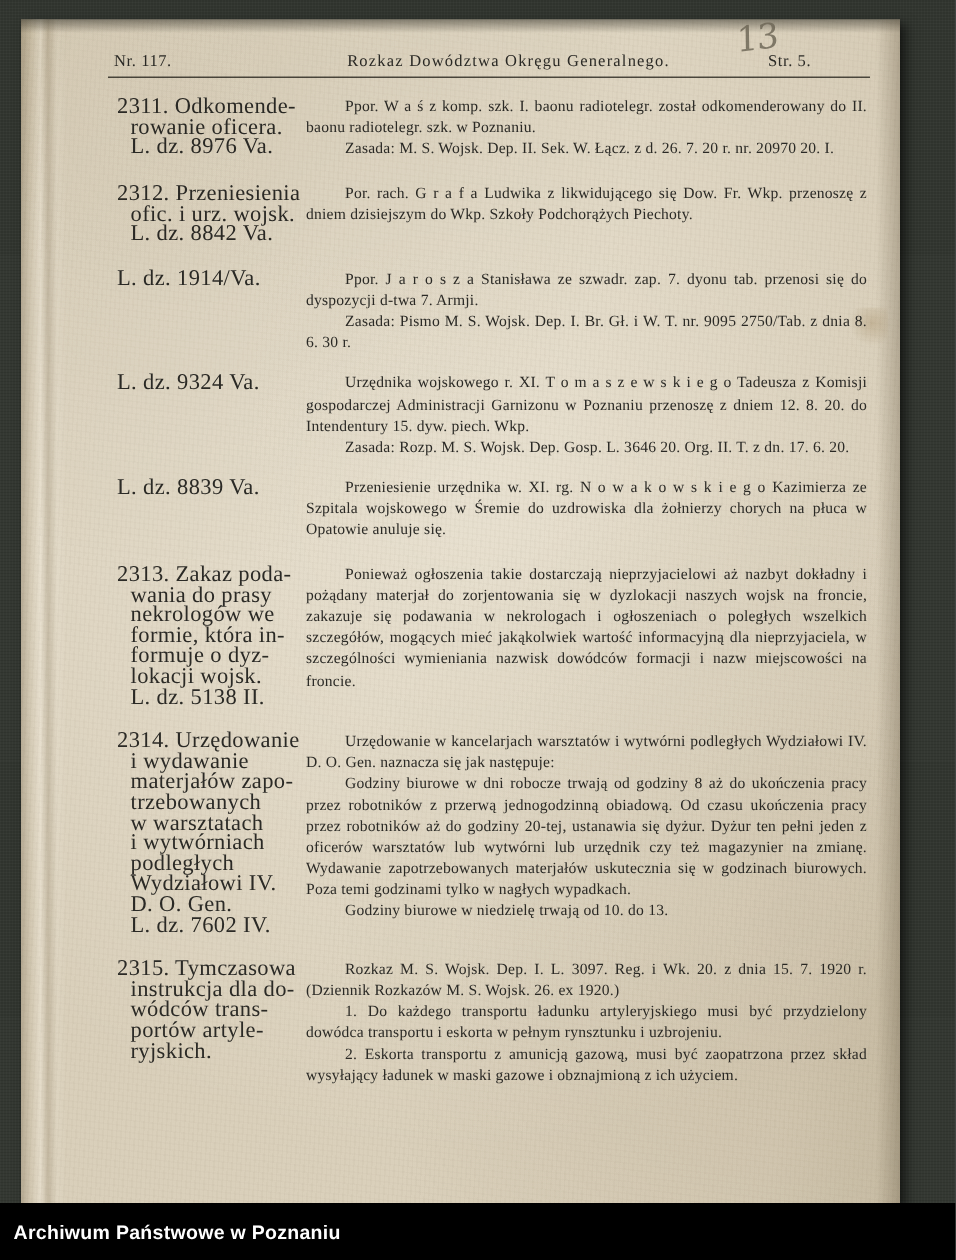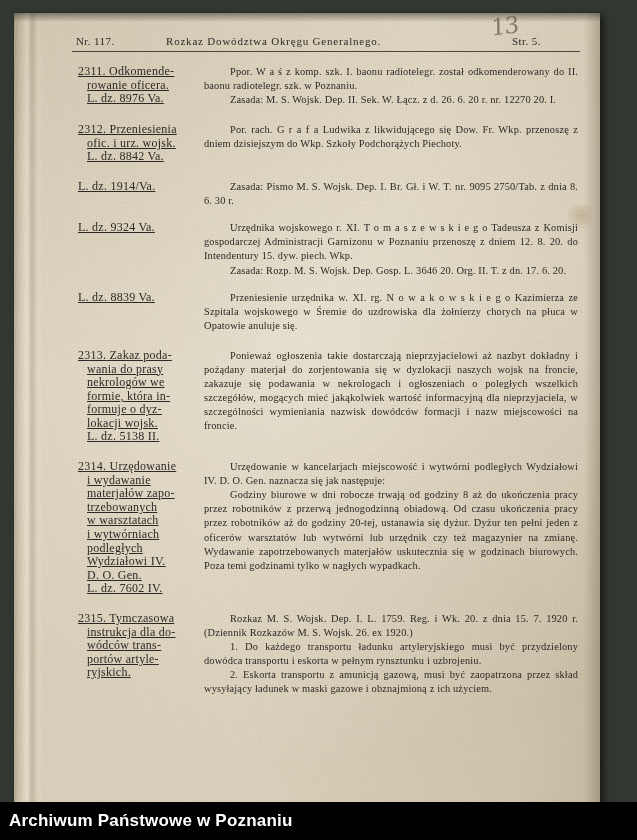--- a/index.html
+++ b/index.html
@@ -101,21 +101,21 @@
     display: flex;
     align-items: baseline;
     justify-content: space-between;
     font-size: 11px;
     letter-spacing: .4px;
     padding: 0 4px 4px 4px;
     border-bottom: 1.3px solid #4a463c;
     position: relative;
   }
   .runhead .rh-left  { width: 90px; }
-  .runhead .rh-mid   { flex: 1; text-align: left; letter-spacing: .8px; }
+  .runhead .rh-mid   { flex: 1; text-align: center; letter-spacing: .8px; }
   .runhead .rh-right { width: 64px; text-align: left; }
 
   
   #folio {
     position: absolute;
     right: 62px;
     top: -22px;
     font-family: "DejaVu Serif", serif;
     font-size: 23px;
     color: #6d6656;
@@ -129,27 +129,26 @@
     display: flex;
     align-items: flex-start;
     margin-top: 16px;
   }
   .entry.tight { margin-top: 13px; }
   .entry.gap   { }
 
   .sidenote {
     width: 132px;
     flex: 0 0 132px;
-    font-size: 12px;
+    font-size: 15px;
     line-height: 13.6px;
     letter-spacing: .25px;
     text-align: left;
     padding-left: 6px;
     box-sizing: border-box;
-    text-decoration: underline;
   }
   .sidenote .ln { display: block; white-space: nowrap; }
   .sidenote .ln.ind { padding-left: 9px; }
 
   .body {
     flex: 1;
     font-size: 10.4px;
     line-height: 14.1px;
     text-align: justify;
     letter-spacing: .15px;
@@ -165,21 +164,21 @@
     bottom: 0;
     width: 100%;
     height: 38px;
     background: #000;
     display: flex;
     align-items: center;
   }
   #banner span {
     font-family: "Liberation Sans", sans-serif;
     font-weight: bold;
-    font-size: 17px;
+    font-size: 13px;
     color: #ffffff;
     padding-left: 9px;
     letter-spacing: .2px;
   }
 </style>
 </head>
 <body>
 
 <div id="scan">
 
@@ -200,38 +199,39 @@
 
       <div id="entries">
           <div class="entry tight">
             <div class="sidenote">
               <span class="ln">2311. Odkomende-</span>
               <span class="ln ind">rowanie oficera.</span>
               <span class="ln ind">L. dz. 8976 Va.</span>
             </div>
             <div class="body">
               <p class="ind">Ppor. W a ś  z komp. szk. I. baonu radiotelegr. został odkomenderowany do II. baonu radiotelegr. szk. w Poznaniu.</p>
-              <p class="ind">Zasada: M. S. Wojsk. Dep. II. Sek. W. Łącz. z d. 26. 6. 20 r. nr. 12270 20. I.</p>
+              <p class="ind">Zasada: M. S. Wojsk. Dep. II. Sek. W. Łącz. z d. 26. 7. 20 r. nr. 20970 20. I.</p>
             </div>
           </div>
           <div class="entry gap">
             <div class="sidenote">
               <span class="ln">2312. Przeniesienia</span>
               <span class="ln ind">ofic. i urz. wojsk.</span>
               <span class="ln ind">L. dz. 8842 Va.</span>
             </div>
             <div class="body">
               <p class="ind">Por. rach. G r a f a  Ludwika z likwidującego się Dow. Fr. Wkp. przenoszę z dniem dzisiejszym do Wkp. Szkoły Podchorążych Piechoty.</p>
             </div>
           </div>
           <div class="entry gap">
             <div class="sidenote">
               <span class="ln">L. dz. 1914/Va.</span>
             </div>
             <div class="body">
+              <p class="ind">Ppor.  J a r o s z a  Stanisława ze szwadr. zap. 7. dyonu tab. przenosi się do dyspozycji d-twa 7. Armji.</p>
               <p class="ind">Zasada: Pismo M. S. Wojsk. Dep. I. Br. Gł. i W. T. nr. 9095 2750/Tab. z dnia 8. 6. 30 r.</p>
             </div>
           </div>
           <div class="entry tight">
             <div class="sidenote">
               <span class="ln">L. dz. 9324 Va.</span>
             </div>
             <div class="body">
               <p class="ind">Urzędnika wojskowego r. XI.  T o m a s z e w s k i e g o  Tadeusza z Komisji gospodarczej Administracji Garnizonu w Poznaniu przenoszę z dniem 12. 8. 20. do Intendentury 15. dyw. piech. Wkp.</p>
               <p class="ind">Zasada: Rozp. M. S. Wojsk. Dep. Gosp. L. 3646 20. Org. II. T. z dn. 17. 6. 20.</p>
@@ -266,34 +266,35 @@
               <span class="ln ind">materjałów zapo-</span>
               <span class="ln ind">trzebowanych</span>
               <span class="ln ind">w warsztatach</span>
               <span class="ln ind">i wytwórniach</span>
               <span class="ln ind">podległych</span>
               <span class="ln ind">Wydziałowi IV.</span>
               <span class="ln ind">D. O. Gen.</span>
               <span class="ln ind">L. dz. 7602 IV.</span>
             </div>
             <div class="body">
-              <p class="ind">Urzędowanie w kancelarjach miejscowość i wytwórni podległych Wydziałowi IV. D. O. Gen. naznacza się jak następuje:</p>
+              <p class="ind">Urzędowanie w kancelarjach warsztatów i wytwórni podległych Wydziałowi IV. D. O. Gen. naznacza się jak następuje:</p>
               <p class="ind">Godziny biurowe w dni robocze trwają od godziny 8 aż do ukończenia pracy przez robotników z przerwą jednogodzinną obiadową. Od czasu ukończenia pracy przez robotników aż do godziny 20-tej, ustanawia się dyżur. Dyżur ten pełni jeden z oficerów warsztatów lub wytwórni lub urzędnik czy też magazynier na zmianę. Wydawanie zapotrzebowanych materjałów uskutecznia się w godzinach biurowych. Poza temi godzinami tylko w nagłych wypadkach.</p>
+              <p class="ind">Godziny biurowe w niedzielę trwają od 10. do 13.</p>
             </div>
           </div>
           <div class="entry gap">
             <div class="sidenote">
               <span class="ln">2315. Tymczasowa</span>
               <span class="ln ind">instrukcja dla do-</span>
               <span class="ln ind">wódców trans-</span>
               <span class="ln ind">portów artyle-</span>
               <span class="ln ind">ryjskich.</span>
             </div>
             <div class="body">
-              <p class="ind">Rozkaz M. S. Wojsk. Dep. I. L. 1759. Reg. i Wk. 20. z dnia 15. 7. 1920 r. (Dziennik Rozkazów M. S. Wojsk. 26. ex 1920.)</p>
+              <p class="ind">Rozkaz M. S. Wojsk. Dep. I. L. 3097. Reg. i Wk. 20. z dnia 15. 7. 1920 r. (Dziennik Rozkazów M. S. Wojsk. 26. ex 1920.)</p>
               <p class="ind">1. Do każdego transportu ładunku artyleryjskiego musi być przydzielony dowódca transportu i eskorta w pełnym rynsztunku i uzbrojeniu.</p>
               <p class="ind">2. Eskorta transportu z amunicją gazową, musi być zaopatrzona przez skład wysyłający ładunek w maski gazowe i obznajmioną z ich użyciem.</p>
             </div>
           </div>
         </div>
 
     </div>
   </div>
 
   <div id="banner">

